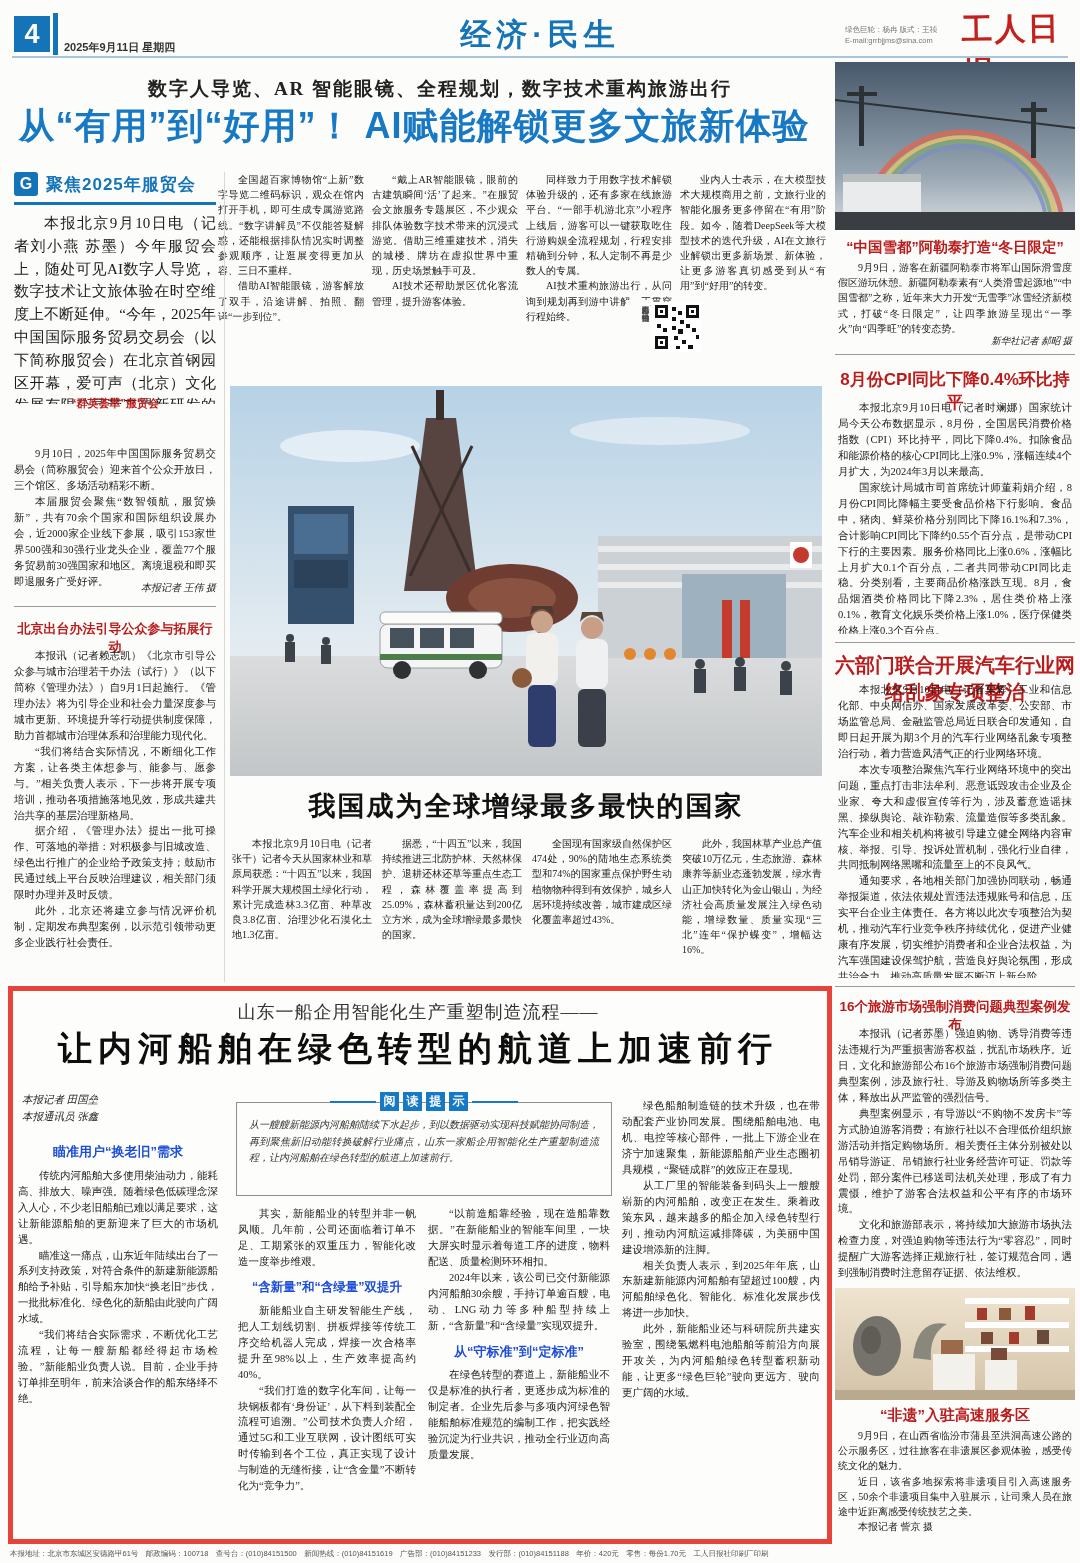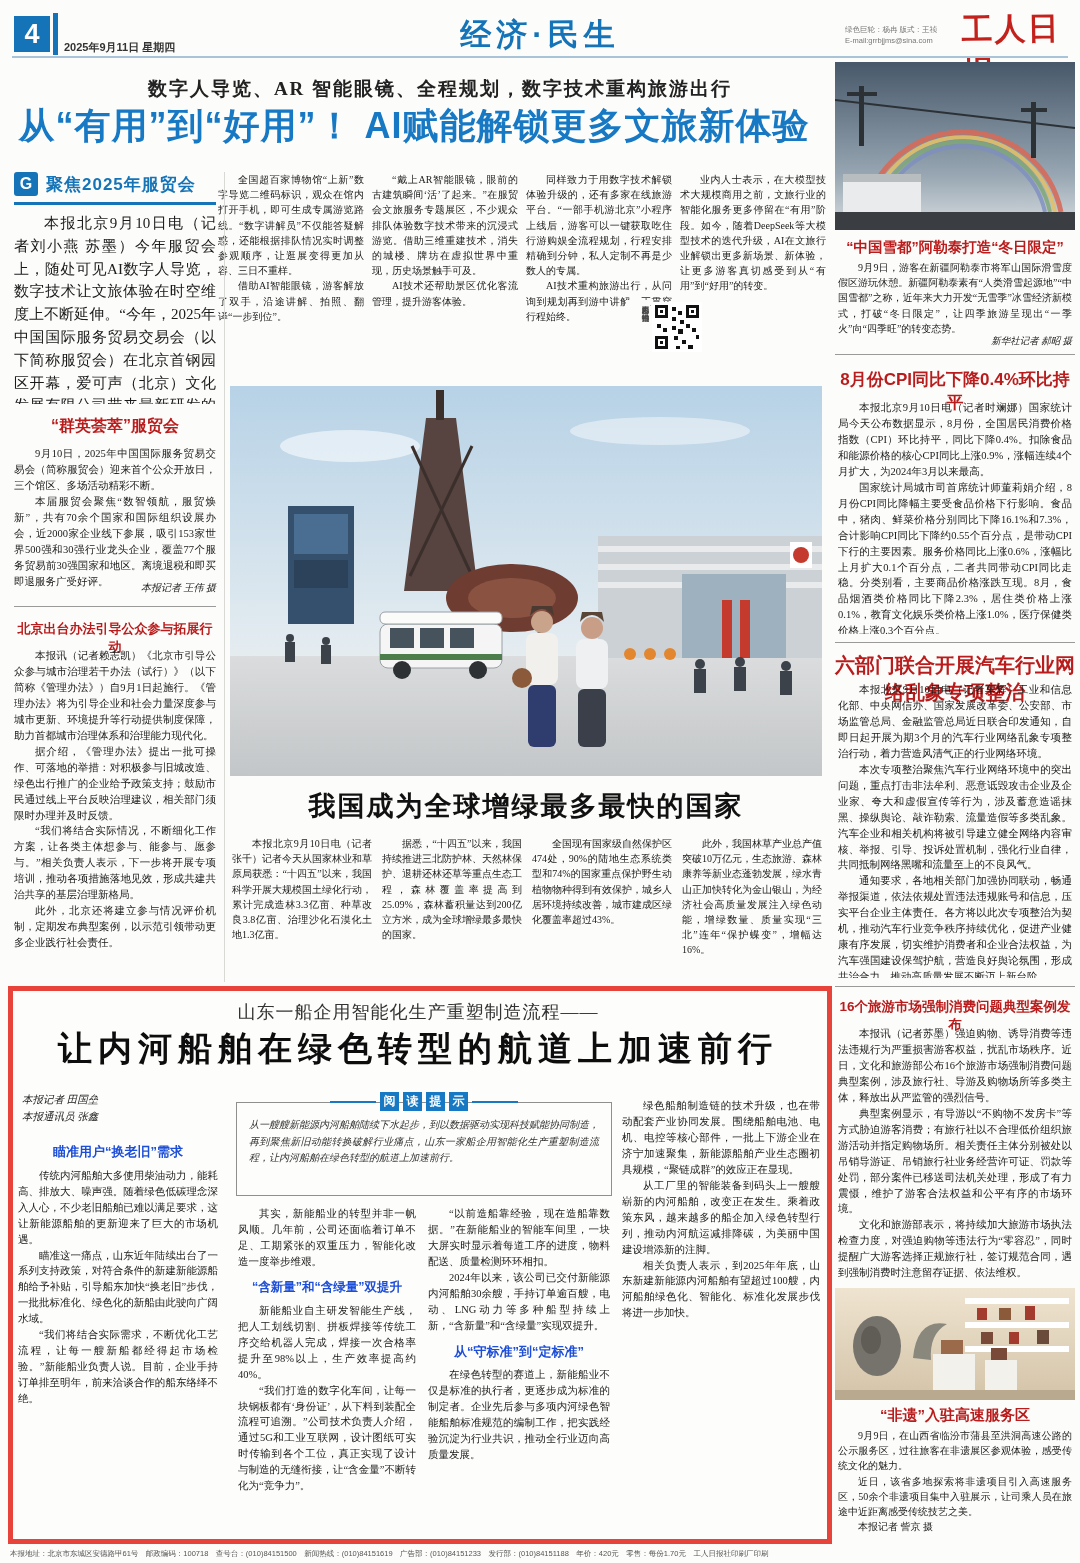--- a/index.html
+++ b/index.html
@@ -109,33 +109,33 @@
 
   <div class="abs badge-row">
     <div class="badge-icon sans">G</div>
     <div class="badge-title sans">聚焦2025年服贸会</div>
   </div>
   <div class="abs bodycol jtext clip" style="left:14px;top:212px;width:202px;height:192px;font-size:15px;">
       <p>本报北京9月10日电（记者刘小燕 苏墨）今年服贸会上，随处可见AI数字人导览，数字技术让文旅体验在时空维度上不断延伸。“今年，2025年中国国际服务贸易交易会（以下简称服贸会）在北京首钢园区开幕，爱可声（北京）文化发展有限公司带来最新研发的AI数字人导览工具。</p>
       <p>据现场工作人员介绍，该数字人导览系统于2024年7月17日在上海博物馆的产业字塔之巅：古埃及文明大展”正式推出，目前已覆盖全国多家场馆。</p>
     </div>
 
-  <div class="abs ltitle sans" style="left:14px;top:416px;width:202px;font-size:16px;text-align:center;">“群英荟萃”服贸会</div>
+  <div class="abs ltitle sans" style="left:14px;top:396px;width:202px;font-size:11px;text-align:center;">“群英荟萃”服贸会</div>
   <div class="abs bodycol jtext clip" style="left:14px;top:446px;width:202px;height:148px;font-size:10.5px;">
       <p>9月10日，2025年中国国际服务贸易交易会（简称服贸会）迎来首个公众开放日，三个馆区、多场活动精彩不断。</p>
       <p>本届服贸会聚焦“数智领航，服贸焕新”，共有70余个国家和国际组织设展办会，近2000家企业线下参展，吸引153家世界500强和30强行业龙头企业，覆盖77个服务贸易前30强国家和地区。离境退税和即买即退服务广受好评。</p>
     </div>
   <div class="abs byline" style="left:14px;top:578px;width:202px;font-size:10px;">本报记者 王伟 摄</div>
 
   <div class="abs divider" style="left:14px;top:606px;width:202px;"></div>
   <div class="abs ltitle sans" style="left:14px;top:620px;width:202px;font-size:13px;">北京出台办法引导公众参与拓展行动</div>
   <div class="abs bodycol jtext clip" style="left:14px;top:648px;width:202px;height:334px;font-size:10.5px;">
       <p>本报讯（记者赖志凯）《北京市引导公众参与城市治理若干办法（试行）》（以下简称《管理办法》）自9月1日起施行。《管理办法》将为引导企业和社会力量深度参与城市更新、环境提升等行动提供制度保障，助力首都城市治理体系和治理能力现代化。</p>
+      <p>“我们将结合实际情况，不断细化工作方案，让各类主体想参与、能参与、愿参与。”相关负责人表示，下一步将开展专项培训，推动各项措施落地见效，形成共建共治共享的基层治理新格局。</p>
       <p>据介绍，《管理办法》提出一批可操作、可落地的举措：对积极参与旧城改造、绿色出行推广的企业给予政策支持；鼓励市民通过线上平台反映治理建议，相关部门须限时办理并及时反馈。</p>
-      <p>“我们将结合实际情况，不断细化工作方案，让各类主体想参与、能参与、愿参与。”相关负责人表示，下一步将开展专项培训，推动各项措施落地见效，形成共建共治共享的基层治理新格局。</p>
       <p>此外，北京还将建立参与情况评价机制，定期发布典型案例，以示范引领带动更多企业践行社会责任。</p>
     </div>
 
   <div class="abs vrule" style="left:224px;top:172px;height:810px;"></div>
 
   <svg class="abs" style="left:230px;top:386px;" width="592" height="390" viewBox="0 0 592 390">
     <defs>
       <linearGradient id="sky" x1="0" y1="0" x2="0" y2="1">
           <stop offset="0" stop-color="#b7d2e6"></stop>
           <stop offset="1" stop-color="#e6edf1"></stop>
@@ -357,17 +357,18 @@
       </div>
     <div class="subhead sans">从“守标准”到“定标准”</div>
     <div class="jtext">
         <p>在绿色转型的赛道上，新能船业不仅是标准的执行者，更逐步成为标准的制定者。企业先后参与多项内河绿色智能船舶标准规范的编制工作，把实践经验沉淀为行业共识，推动全行业迈向高质量发展。</p>
       </div>
   </div>
   <div class="abs bodycol jtext clip" style="left:622px;top:1098px;width:198px;height:436px;font-size:10.5px;">
       <p>绿色船舶制造链的技术升级，也在带动配套产业协同发展。围绕船舶电池、电机、电控等核心部件，一批上下游企业在济宁加速聚集，新能源船舶产业生态圈初具规模，“聚链成群”的效应正在显现。</p>
       <p>从工厂里的智能装备到码头上一艘艘崭新的内河船舶，改变正在发生。乘着政策东风，越来越多的船企加入绿色转型行列，推动内河航运减排降碳，为美丽中国建设增添新的注脚。</p>
       <p>相关负责人表示，到2025年年底，山东新建新能源内河船舶有望超过100艘，内河船舶绿色化、智能化、标准化发展步伐将进一步加快。</p>
+      <p>此外，新能船业还与科研院所共建实验室，围绕氢燃料电池船舶等前沿方向展开攻关，为内河船舶绿色转型蓄积新动能，让更多“绿色巨轮”驶向更远方、驶向更广阔的水域。</p>
     </div>
 
   <div class="abs footer sans">本报地址：北京市东城区安德路甲61号　邮政编码：100718　查号台：(010)84151500　新闻热线：(010)84151619　广告部：(010)84151233　发行部：(010)84151188　年价：420元　零售：每份1.70元　工人日报社印刷厂印刷</div>
 
 </div>
 
 </body></html>

